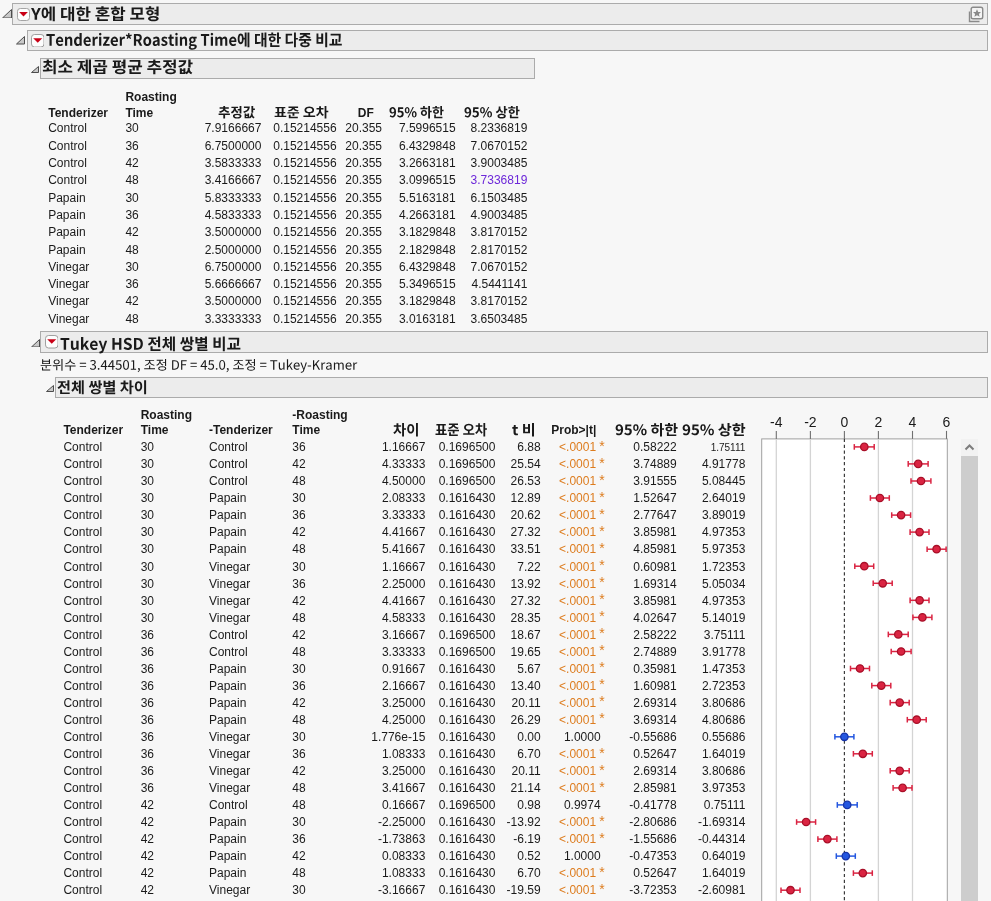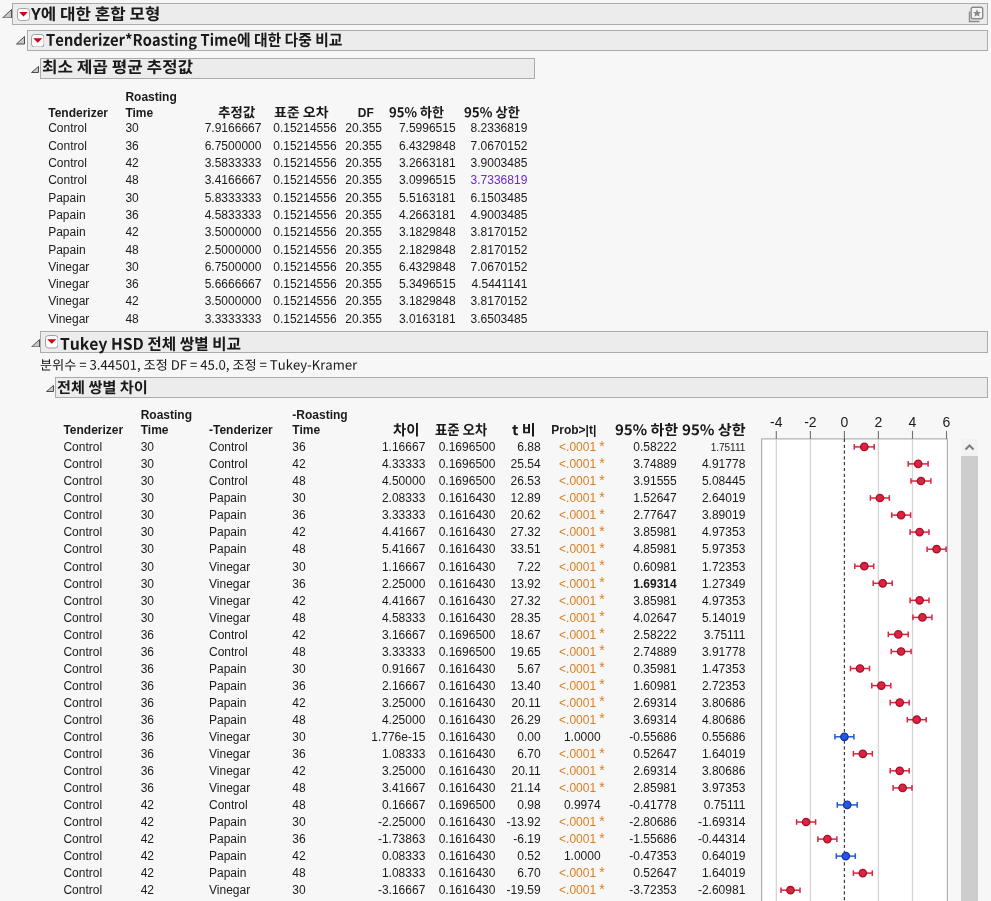--- a/index.html
+++ b/index.html
@@ -271,22 +271,22 @@
 <div style="position:absolute;right:245.7px;top:559.5px;font-size:12px;font-weight:400;color:#1a1a1a;line-height:15px;white-space:nowrap">1.72353</div>
 <div style="position:absolute;left:63.4px;top:576.5px;font-size:12px;font-weight:400;color:#1a1a1a;line-height:15px;white-space:nowrap">Control</div>
 <div style="position:absolute;left:140.7px;top:576.5px;font-size:12px;font-weight:400;color:#1a1a1a;line-height:15px;white-space:nowrap">30</div>
 <div style="position:absolute;left:209.0px;top:576.5px;font-size:12px;font-weight:400;color:#1a1a1a;line-height:15px;white-space:nowrap">Vinegar</div>
 <div style="position:absolute;left:292.3px;top:576.5px;font-size:12px;font-weight:400;color:#1a1a1a;line-height:15px;white-space:nowrap">36</div>
 <div style="position:absolute;right:565.7px;top:576.5px;font-size:12px;font-weight:400;color:#1a1a1a;line-height:15px;white-space:nowrap">2.25000</div>
 <div style="position:absolute;right:495.6px;top:576.5px;font-size:12px;font-weight:400;color:#1a1a1a;line-height:15px;white-space:nowrap">0.1616430</div>
 <div style="position:absolute;right:450.4px;top:576.5px;font-size:12px;font-weight:400;color:#1a1a1a;line-height:15px;white-space:nowrap">13.92</div>
 <div style="position:absolute;right:394.9px;top:576.5px;font-size:12px;font-weight:400;color:#dd7c1e;line-height:15px;white-space:nowrap">&lt;.0001</div>
 <div style="position:absolute;left:599.2px;top:575.0px;font-size:14px;font-weight:400;color:#dd7c1e;line-height:15px;white-space:nowrap">*</div>
-<div style="position:absolute;right:314.3px;top:576.5px;font-size:12px;font-weight:700;color:#1a1a1a;line-height:15px;white-space:nowrap">1.69314</div>
-<div style="position:absolute;right:245.7px;top:576.5px;font-size:12px;font-weight:400;color:#1a1a1a;line-height:15px;white-space:nowrap">1.27349</div>
+<div style="position:absolute;right:314.3px;top:576.5px;font-size:12px;font-weight:400;color:#1a1a1a;line-height:15px;white-space:nowrap">1.69314</div>
+<div style="position:absolute;right:245.7px;top:576.5px;font-size:12px;font-weight:400;color:#1a1a1a;line-height:15px;white-space:nowrap">5.05034</div>
 <div style="position:absolute;left:63.4px;top:593.6px;font-size:12px;font-weight:400;color:#1a1a1a;line-height:15px;white-space:nowrap">Control</div>
 <div style="position:absolute;left:140.7px;top:593.6px;font-size:12px;font-weight:400;color:#1a1a1a;line-height:15px;white-space:nowrap">30</div>
 <div style="position:absolute;left:209.0px;top:593.6px;font-size:12px;font-weight:400;color:#1a1a1a;line-height:15px;white-space:nowrap">Vinegar</div>
 <div style="position:absolute;left:292.3px;top:593.6px;font-size:12px;font-weight:400;color:#1a1a1a;line-height:15px;white-space:nowrap">42</div>
 <div style="position:absolute;right:565.7px;top:593.6px;font-size:12px;font-weight:400;color:#1a1a1a;line-height:15px;white-space:nowrap">4.41667</div>
 <div style="position:absolute;right:495.6px;top:593.6px;font-size:12px;font-weight:400;color:#1a1a1a;line-height:15px;white-space:nowrap">0.1616430</div>
 <div style="position:absolute;right:450.4px;top:593.6px;font-size:12px;font-weight:400;color:#1a1a1a;line-height:15px;white-space:nowrap">27.32</div>
 <div style="position:absolute;right:394.9px;top:593.6px;font-size:12px;font-weight:400;color:#dd7c1e;line-height:15px;white-space:nowrap">&lt;.0001</div>
 <div style="position:absolute;left:599.2px;top:592.1px;font-size:14px;font-weight:400;color:#dd7c1e;line-height:15px;white-space:nowrap">*</div>
 <div style="position:absolute;right:314.3px;top:593.6px;font-size:12px;font-weight:400;color:#1a1a1a;line-height:15px;white-space:nowrap">3.85981</div>

